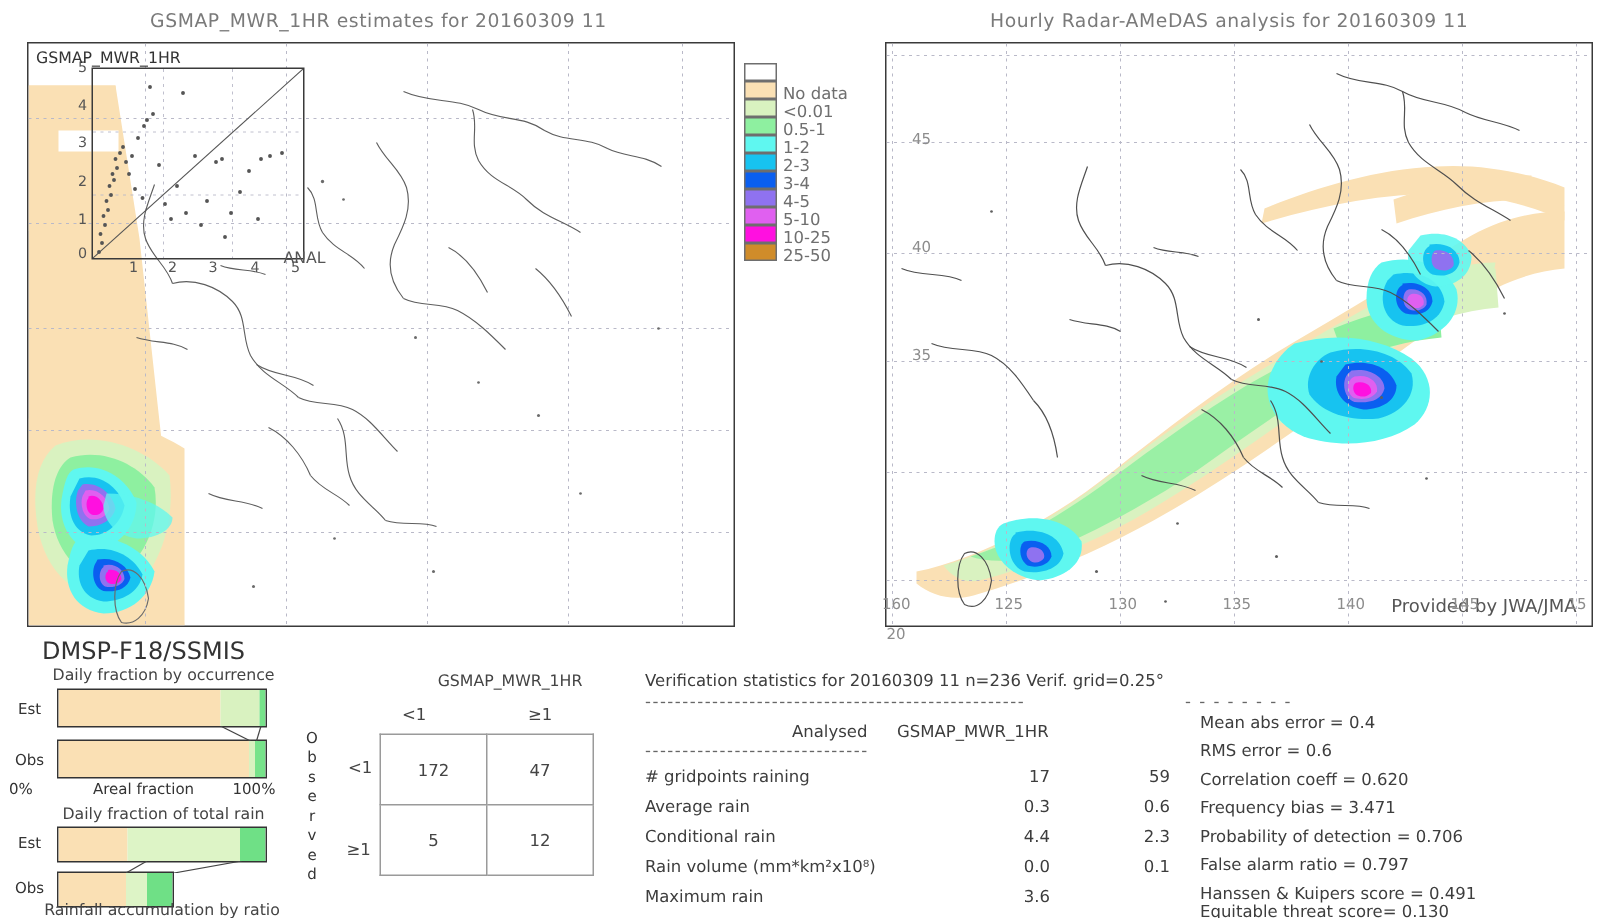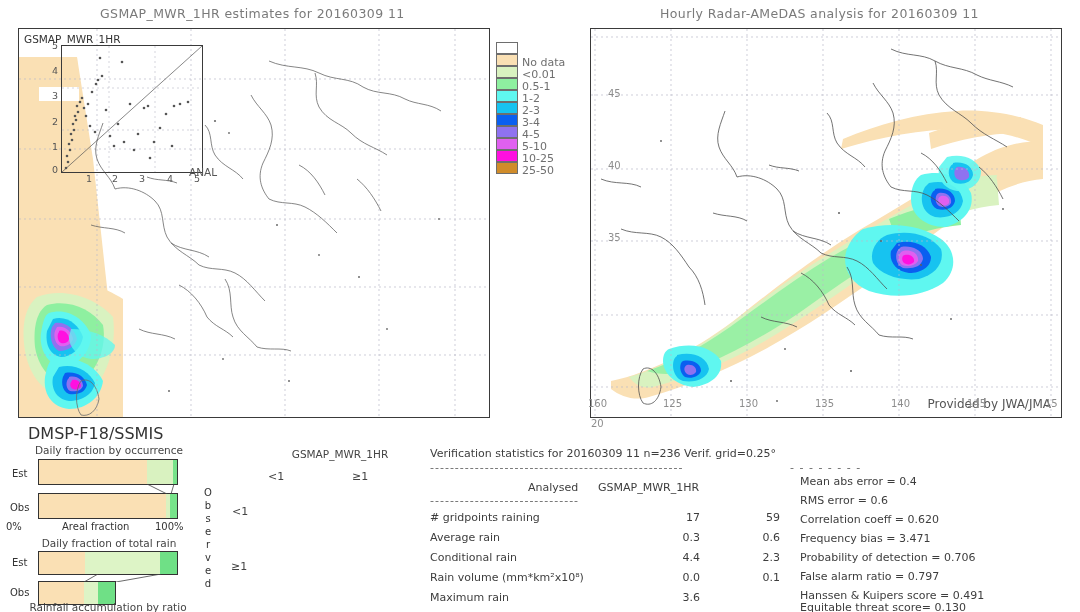--- a/index.html
+++ b/index.html
@@ -423,20 +423,34 @@
     <line x1="46" y1="8" x2="60" y2="0" stroke="#444" stroke-width="0.8"></line>
     <line x1="78" y1="8" x2="123" y2="0" stroke="#444" stroke-width="0.8"></line>
   </svg>
 
   <div class="abs bc-title" style="left:8px;top:601px;width:200px;">Rainfall accumulation by ratio</div>
 
   <div class="abs ct-hdr" style="left:255px;top:448px;width:170px;">GSMAP_MWR_1HR</div>
   <div class="abs" style="left:268px;top:470px;font-size:11px;color:#444;">&lt;1</div>
   <div class="abs" style="left:352px;top:470px;font-size:11px;color:#444;">≥1</div>
 
+  <div class="ct-wrap" style="left:253px;top:489px;">
+    <table class="ct-table">
+      <tbody>
+          <tr>
+        <td>172</td>
+        <td>47</td>
+      </tr>
+      <tr>
+        <td>5</td>
+        <td>12</td>
+      </tr>
+    </tbody>
+      </table>
+  </div>
 
   <div class="abs" style="left:232px;top:505px;font-size:11px;color:#444;">&lt;1</div>
   <div class="abs" style="left:231px;top:560px;font-size:11px;color:#444;">≥1</div>
 
   <div class="abs" id="observed-vert" style="left:203px;top:486px;">
       <div style="font-size: 10px; line-height: 13px; color: rgb(51, 51, 51); text-align: center; width: 10px;">O</div>
       <div style="font-size: 10px; line-height: 13px; color: rgb(51, 51, 51); text-align: center; width: 10px;">b</div>
       <div style="font-size: 10px; line-height: 13px; color: rgb(51, 51, 51); text-align: center; width: 10px;">s</div>
       <div style="font-size: 10px; line-height: 13px; color: rgb(51, 51, 51); text-align: center; width: 10px;">e</div>
       <div style="font-size: 10px; line-height: 13px; color: rgb(51, 51, 51); text-align: center; width: 10px;">r</div>

